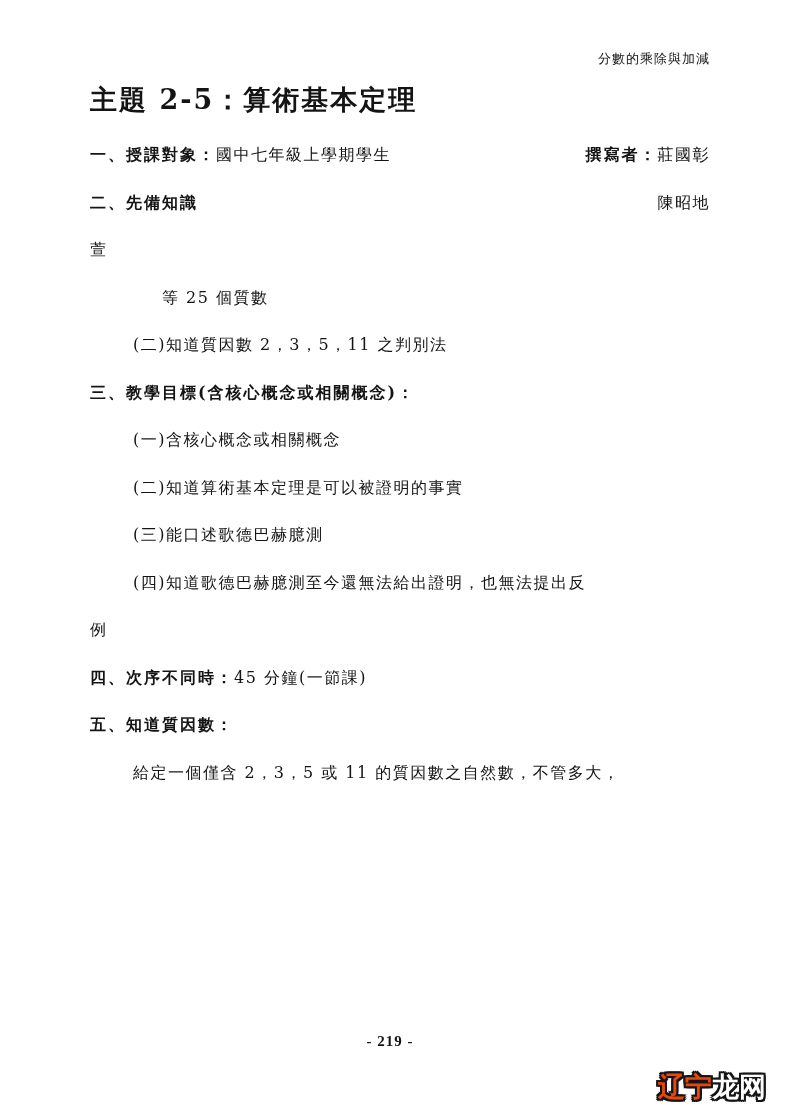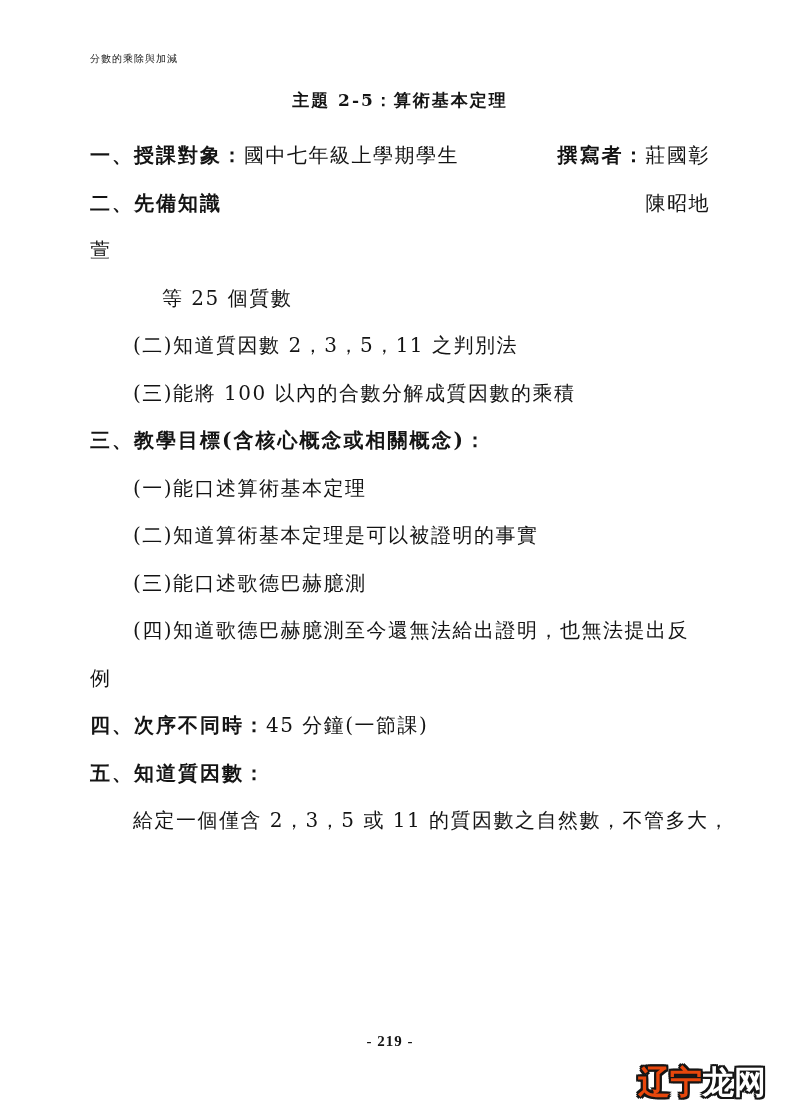--- a/index.html
+++ b/index.html
@@ -8,41 +8,40 @@
     width: 792px;
     height: 1120px;
     background: #ffffff;
     color: #141414;
     font-family: "DejaVu Serif", "Liberation Serif", serif;
     overflow: hidden;
     box-sizing: border-box;
     padding: 50px 82px 0 90px;
   }
   .running-header {
-    text-align: left;
-    font-size: 10px;
+    text-align: right;
+    font-size: 13px;
     height: 18px;
     line-height: 18px;
     letter-spacing: 1px;
   }
   .doc-title {
     margin: 14px 0 0 0;
-    text-align: center;
-    font-size: 17px;
+    font-size: 27px;
     line-height: 36px;
     font-weight: bold;
     letter-spacing: 2px;
   }
   .lines { margin-top: 14px; }
   .line {
     display: flex;
     justify-content: space-between;
     align-items: center;
     height: 47.5px;
-    font-size: 20px;
+    font-size: 16px;
     letter-spacing: 1.5px;
     white-space: nowrap;
   }
   .line .left  { display: inline-block; }
   .line .right { display: inline-block; }
   .line b { font-weight: bold; letter-spacing: 2px; }
   .indent-1 .left { padding-left: 43px; }
   .indent-2 .left { padding-left: 72px; }
   .page-footer {
     position: absolute;
@@ -53,21 +52,21 @@
     font-weight: 600;
     letter-spacing: 1px;
     font-family: "Liberation Serif", "DejaVu Serif", serif;
   }
   .watermark {
     position: absolute;
     right: 26px;
     bottom: 15px;
     font-family: "Liberation Sans", "DejaVu Sans", sans-serif;
     font-weight: bold;
-    font-size: 32px;
+    font-size: 27px;
     letter-spacing: 0px;
     white-space: nowrap;
     text-shadow:
       -2px -2px 0 #151515, 2px -2px 0 #151515,
       -2px  2px 0 #151515, 2px  2px 0 #151515,
       -2px  0   0 #151515, 2px  0   0 #151515,
        0   -2px 0 #151515, 0    2px 0 #151515;
   }
 </style>
 </head>
@@ -97,31 +96,28 @@
     </div>
 
     <div class="line indent-2">
       <span class="left"><span>等 25 個質數</span></span>
     </div>
 
     <div class="line indent-1">
       <span class="left"><span>(二)知道質因數 2，3，5，11 之判別法</span></span>
     </div>
 
-    <div class="line indent-1">
-      <span class="left"><span>(三)能將 100 以內的合數分解成質因數的乘積</span></span>
-    </div>
 
 
     <div class="line">
       <span class="left"><b>三、教學目標(含核心概念或相關概念)：</b></span>
     </div>
 
     <div class="line indent-1">
-      <span class="left"><span>(一)能口述算術基本定理</span></span>
+      <span class="left"><span>(一)含核心概念或相關概念</span></span>
     </div>
 
     <div class="line indent-1">
       <span class="left"><span>(二)知道算術基本定理是可以被證明的事實</span></span>
     </div>
 
     <div class="line indent-1">
       <span class="left"><span>(三)能口述歌德巴赫臆測</span></span>
     </div>
 

